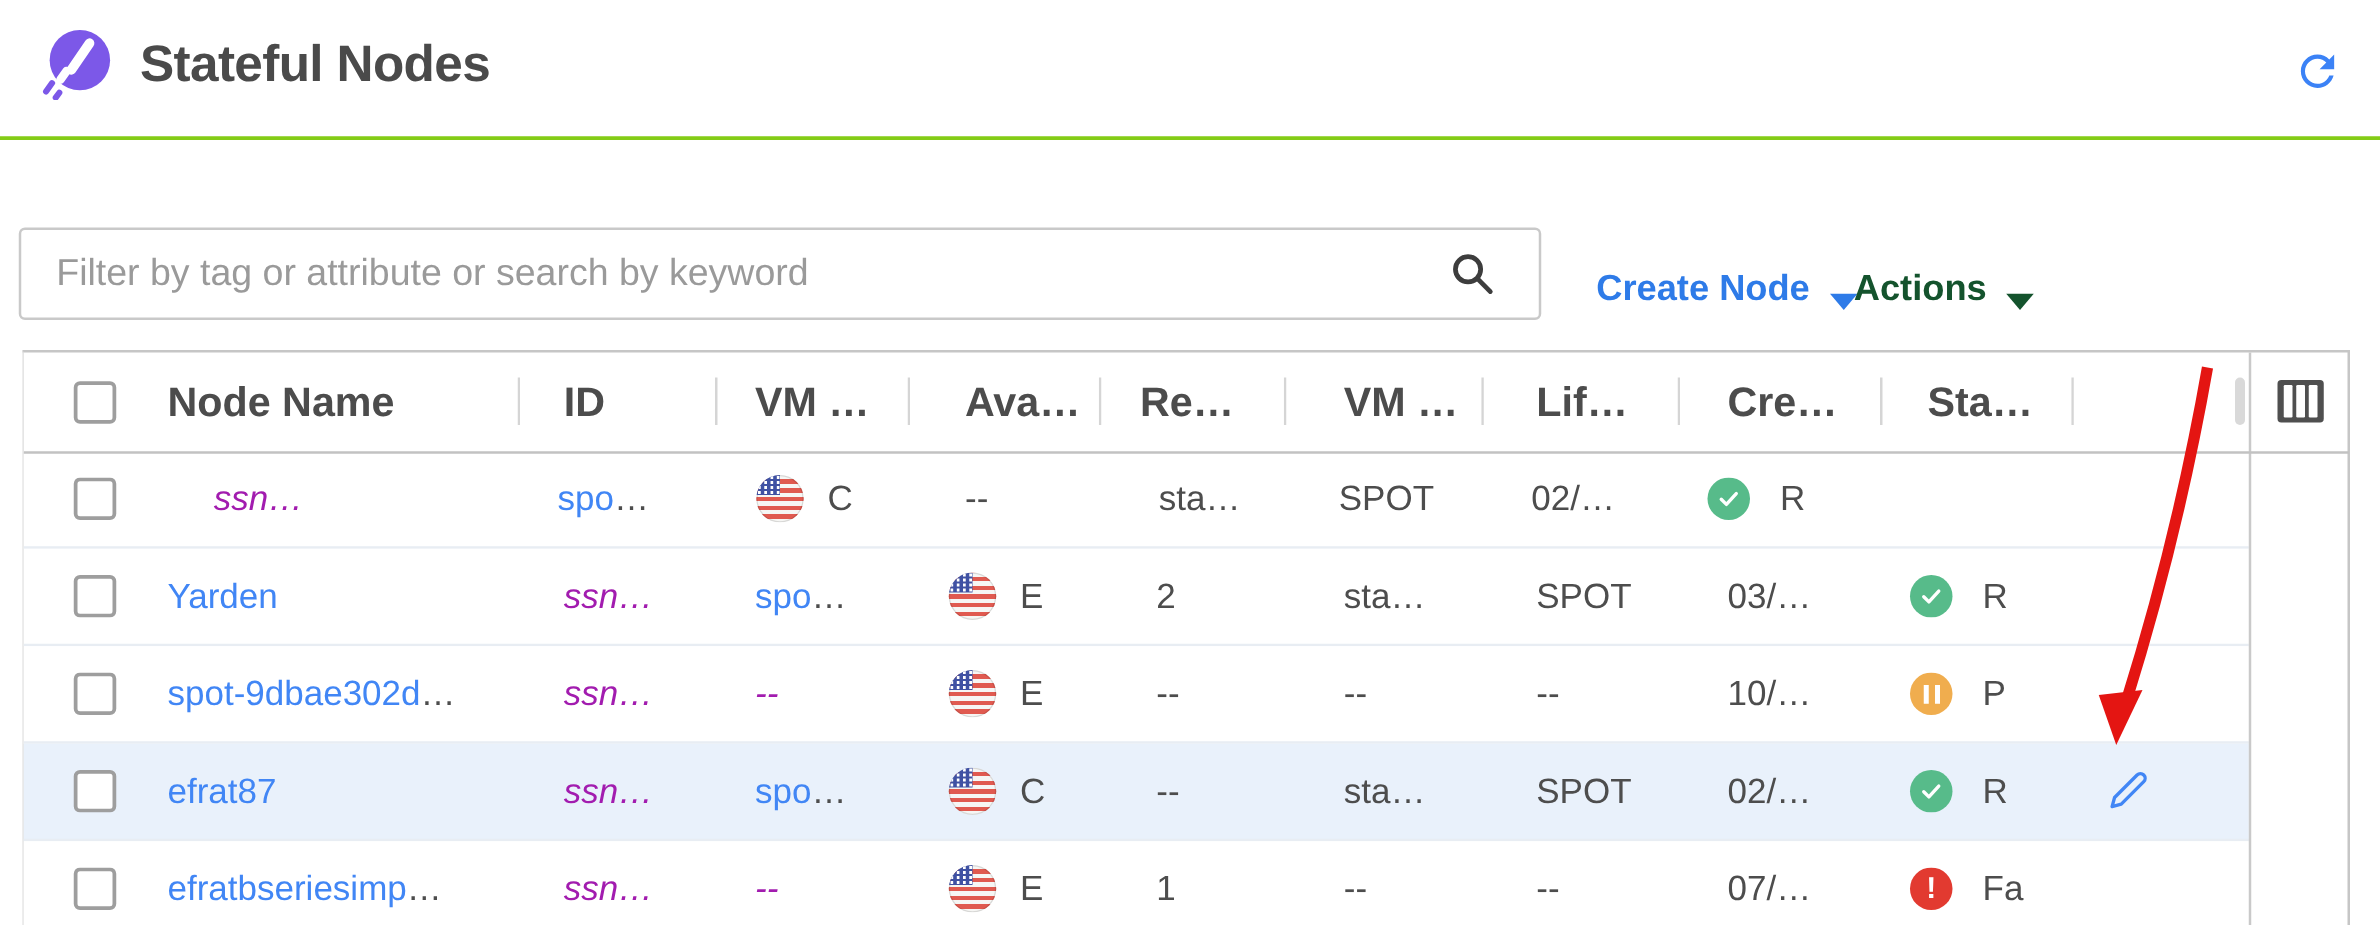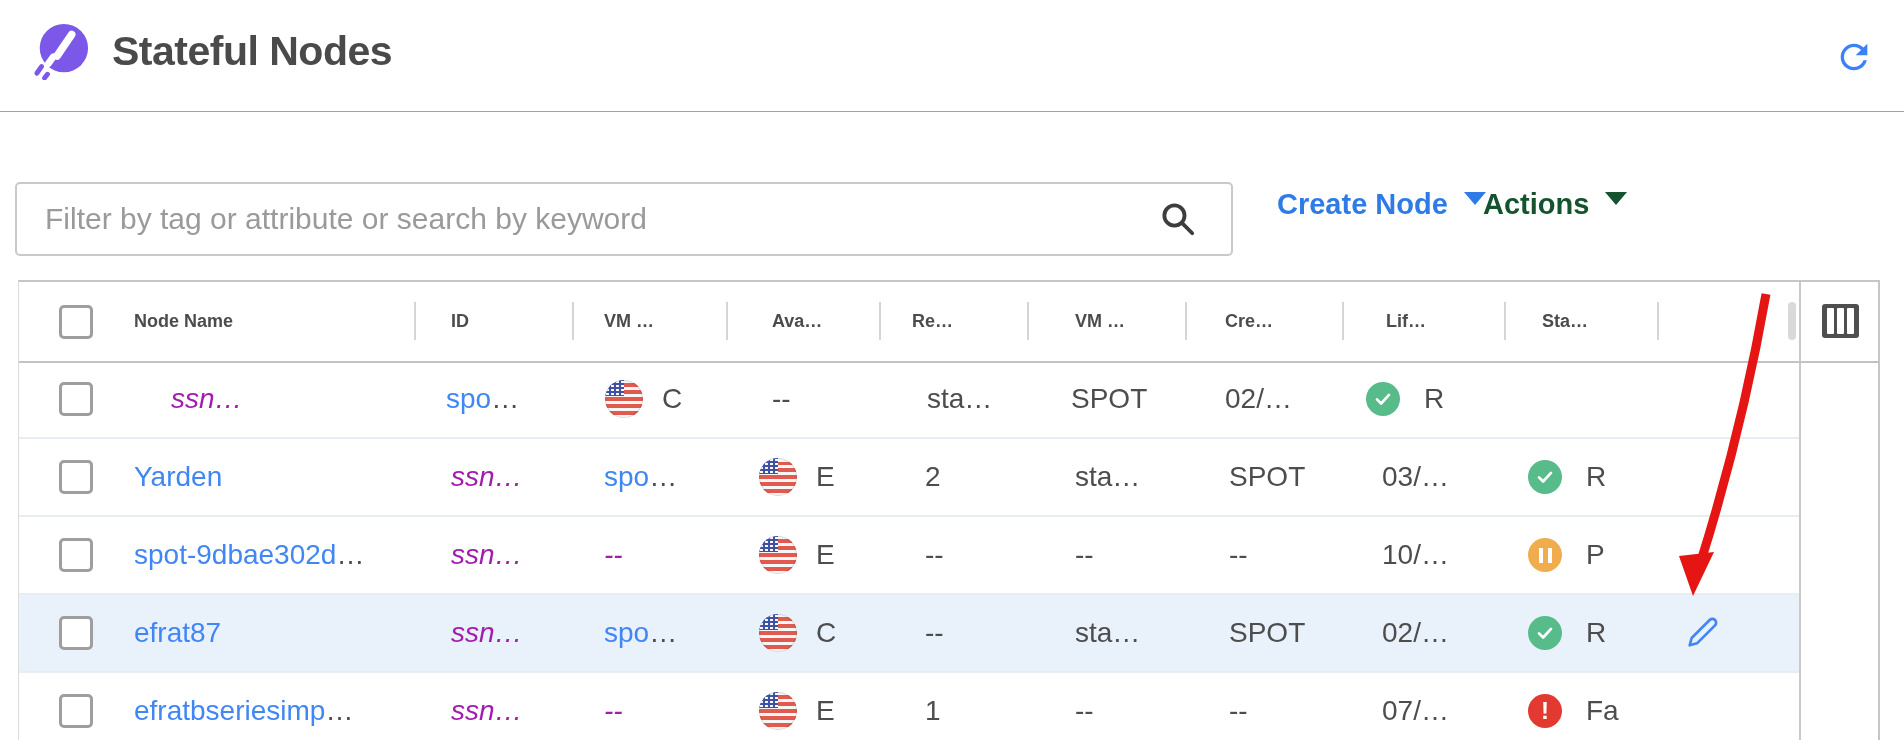--- a/index.html
+++ b/index.html
@@ -4,34 +4,34 @@
 <style>
   * { margin:0; padding:0; box-sizing:border-box; }
   html,body { background:#fff; }
   .page {
     position:relative; width:1904px; height:740px; overflow:hidden;
     background:#fff; font-family:"Liberation Sans","DejaVu Sans",sans-serif;
     color:#4d4d4d;
   }
   
   .app-header { position:absolute; left:0; top:0; width:1904px; height:112px;
-    border-bottom:1px solid #84cc16; }
+    border-bottom:3px solid #84cc16; }
   .logo { position:absolute; left:32px; top:22px; }
   .page-title { position:absolute; left:112px; top:28px; font-size:41px;
     font-weight:700; color:#4a4a4a; letter-spacing:-0.5px; }
   .refresh-btn { position:absolute; left:1832px; top:36px; width:44px; height:44px;
     background:none; border:none; cursor:pointer; }
   
   .filter-box { position:absolute; left:15px; top:182px; width:1218px; height:74px; }
   .filter-input { width:100%; height:100%; border:2px solid #c9c9c9; border-radius:5px;
     padding:0 80px 0 28px; font-size:30px; color:#7f1d1d;
     font-family:"Liberation Sans","DejaVu Sans",sans-serif; outline:none; }
   .filter-input::placeholder { color:#9a9a9a; }
   .search-icon { position:absolute; right:36px; top:18px; }
-  .tb-btn { position:absolute; top:188px; height:60px; display:flex; align-items:flex-start;
+  .tb-btn { position:absolute; top:188px; height:60px; display:flex; align-items:flex-end;
     gap:16px; background:none; border:none; cursor:pointer;
     font-family:"Liberation Sans","DejaVu Sans",sans-serif; font-size:29px; font-weight:700; }
   .create-node-btn { left:1277px; color:#2e7be8; }
   .actions-btn { left:1483px; color:#14532d; }
   .caret { width:0; height:0; border-left:11px solid transparent;
     border-right:11px solid transparent; border-top:13px solid currentColor; margin-top:4px; }
   
   .table-wrap { position:absolute; left:18px; top:280px; width:1862px; height:460px;
     border-top:2px solid #c6c6c6; border-left:1px solid #dcdcdc; border-right:2px solid #c6c6c6;
     display:flex; }
@@ -39,21 +39,21 @@
   .gutter { width:80px; border-left:2px solid #c9c9c9; position:relative; }
   .columns-btn { position:absolute; left:21px; top:22px; width:37px; height:34px;
     background:#4f4f4f; border:none; border-radius:3px; display:flex; gap:3px;
     padding:4px 5px; cursor:pointer; }
   .columns-btn i { flex:1; background:#fff; border-radius:1px; }
   .head-underline { position:absolute; left:0; top:79px; width:1860px; height:2px;
     background:#c2c2c2; z-index:6; }
   .grid-row { display:grid;
     grid-template-columns:115px 280px 158px 154px 153px 148px 158px 157px 162px 153px 142px;
     align-items:center; }
-  .thead { height:79px; font-size:18px; font-weight:700; color:#4c4c4c; }
+  .thead { height:79px; font-size:33px; font-weight:700; color:#4c4c4c; }
   .thead .cell { position:relative; height:79px; display:flex; align-items:center; }
   .thead .cell.sep::before { content:""; position:absolute; left:0; top:20px; width:2px;
     height:38px; background:#d5d5d5; }
   .trow { height:78px; border-bottom:2px solid #e8edf3; font-size:28px; color:#4d4d4d;
     background:#fff; }
   .trow.highlight { background:#e9f1fb; }
   .cell { display:flex; align-items:center; overflow:hidden; white-space:nowrap; }
   .c-check { padding-left:40px; }
   .c-name  { padding-left:0; }
   .c-id    { padding-left:37px; }
@@ -143,22 +143,22 @@
       <div class="grid-row thead">
         <div class="cell c-check">
             <span class="cb"></span>
           </div>
         <div class="cell c-name">Node Name</div>
         <div class="cell c-id sep">ID</div>
         <div class="cell c-vm sep">VM …</div>
         <div class="cell c-ava sep">Ava…</div>
         <div class="cell c-re sep">Re…</div>
         <div class="cell c-vm2 sep">VM …</div>
+        <div class="cell c-lif sep">Lif…</div>
         <div class="cell c-cre sep">Cre…</div>
-        <div class="cell c-lif sep">Lif…</div>
         <div class="cell c-sta sep">Sta…</div>
         <div class="cell c-act sep"></div>
       </div>
 
       <div class="grid-row trow">
         <div class="cell c-check">
             <span class="cb"></span>
           </div>
         <div class="cell c-id muted">ssn…</div>
         <div class="cell c-vm">

